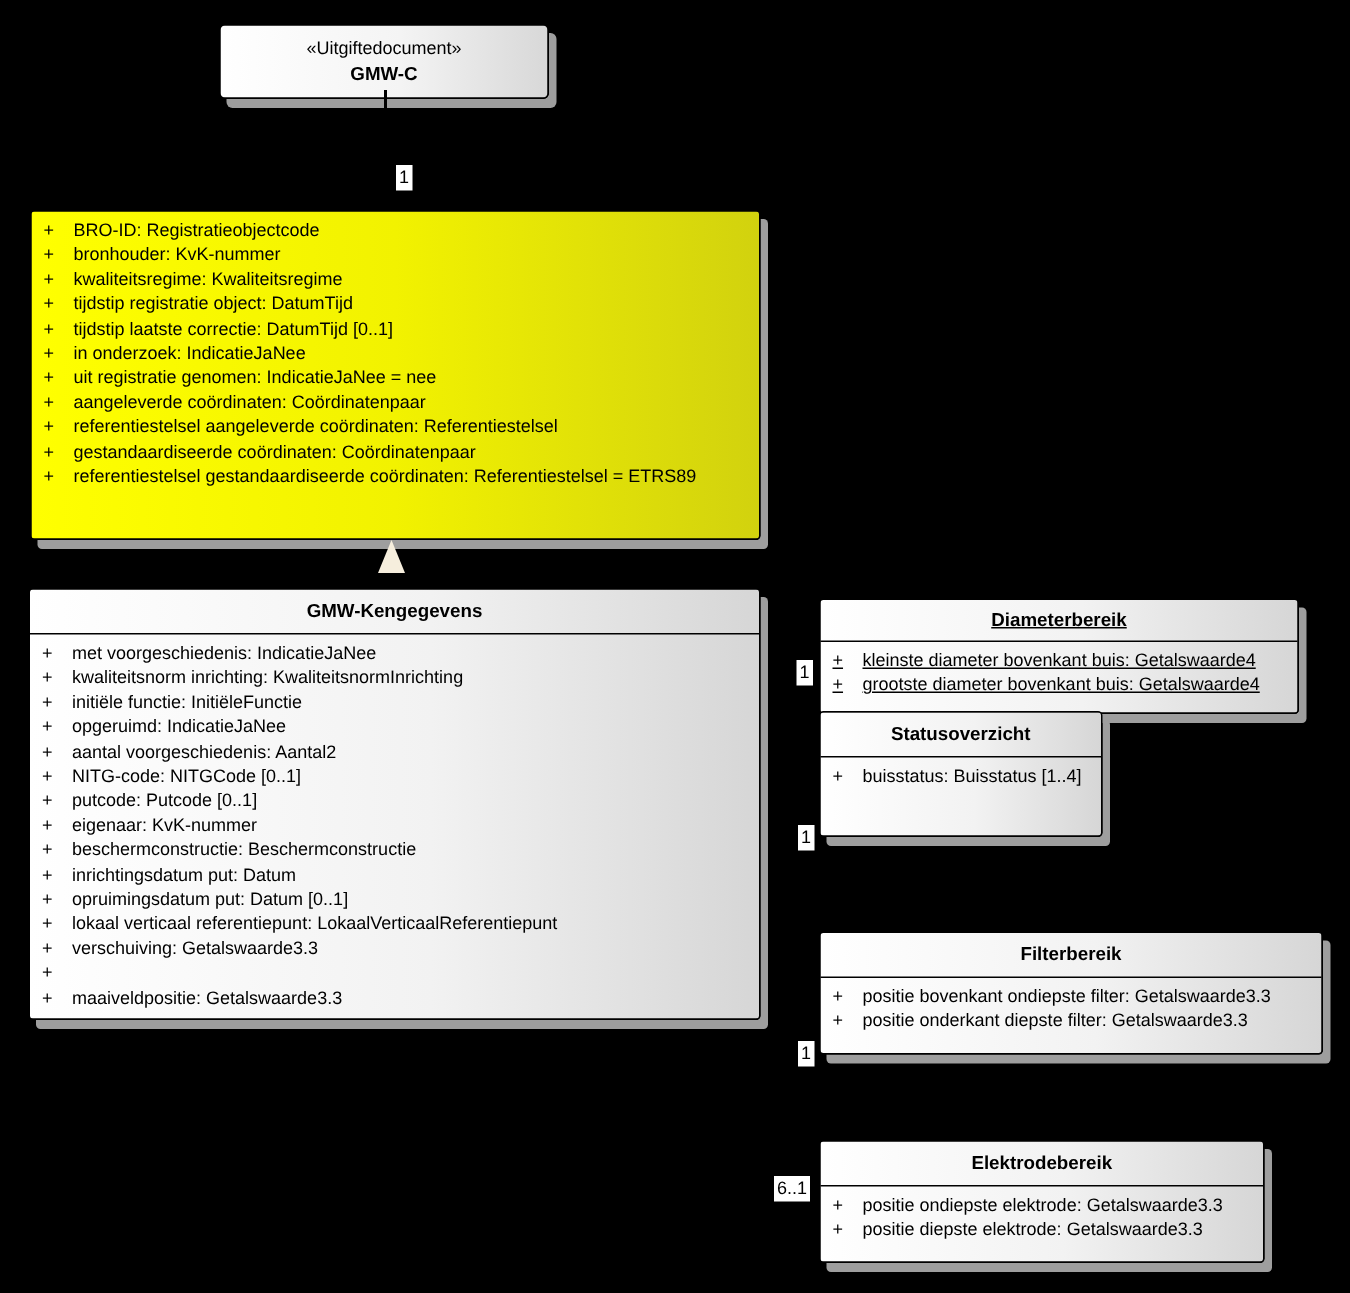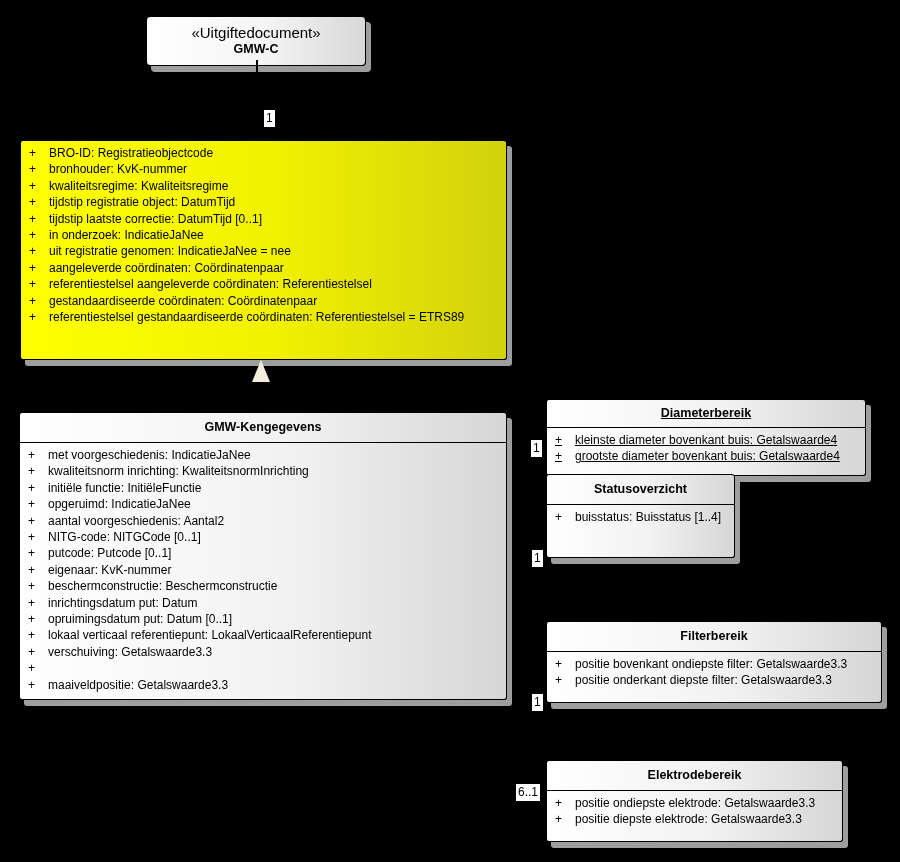--- a/index.html
+++ b/index.html
@@ -46,21 +46,21 @@
   .objbox {
     position: absolute;
     border: 1px solid #000;
     border-radius: 4px;
     background: linear-gradient(to right, #ffffff 0%, #f4f4f4 55%, #d8d8d8 100%);
     box-shadow: 5px 6px 0 #9e9e9e;
     box-sizing: border-box;
     text-align: center;
     padding-top: 7px;
   }
-  .stereotype { font-size: 15px; line-height: 17px; }
+  .stereotype { font-size: 12px; line-height: 17px; }
   .obj-name { font-size: 12.5px; font-weight: bold; line-height: 16px; }
 
   
   .conn { position: absolute; background: #000; }
 
   
   .tri-up {
     position: absolute;
     width: 0; height: 0;
     border-left: 9px solid transparent;
@@ -158,21 +158,21 @@
 
         <div class="attr-row">
           <span class="attr-vis">+</span>
           <span class="attr-text">referentiestelsel gestandaardiseerde coördinaten: Referentiestelsel = ETRS89</span>
         </div>
       </div>
   </div>
 
   <div class="tri-up" style="left: 252px; top: 360px; border-bottom-color: rgb(246, 238, 221);"></div>
 
-  <div class="classbox" style="left:19px; top:412px; width:488px; height:288px;">
+  <div class="classbox" style="left:19px; top:392px; width:488px; height:288px;">
     <div class="cls-header tall">GMW-Kengegevens</div>
     <div class="cls-attrs">
 
         <div class="attr-row">
           <span class="attr-vis">+</span>
           <span class="attr-text">met voorgeschiedenis: IndicatieJaNee</span>
         </div>
 
         <div class="attr-row">
           <span class="attr-vis">+</span>

